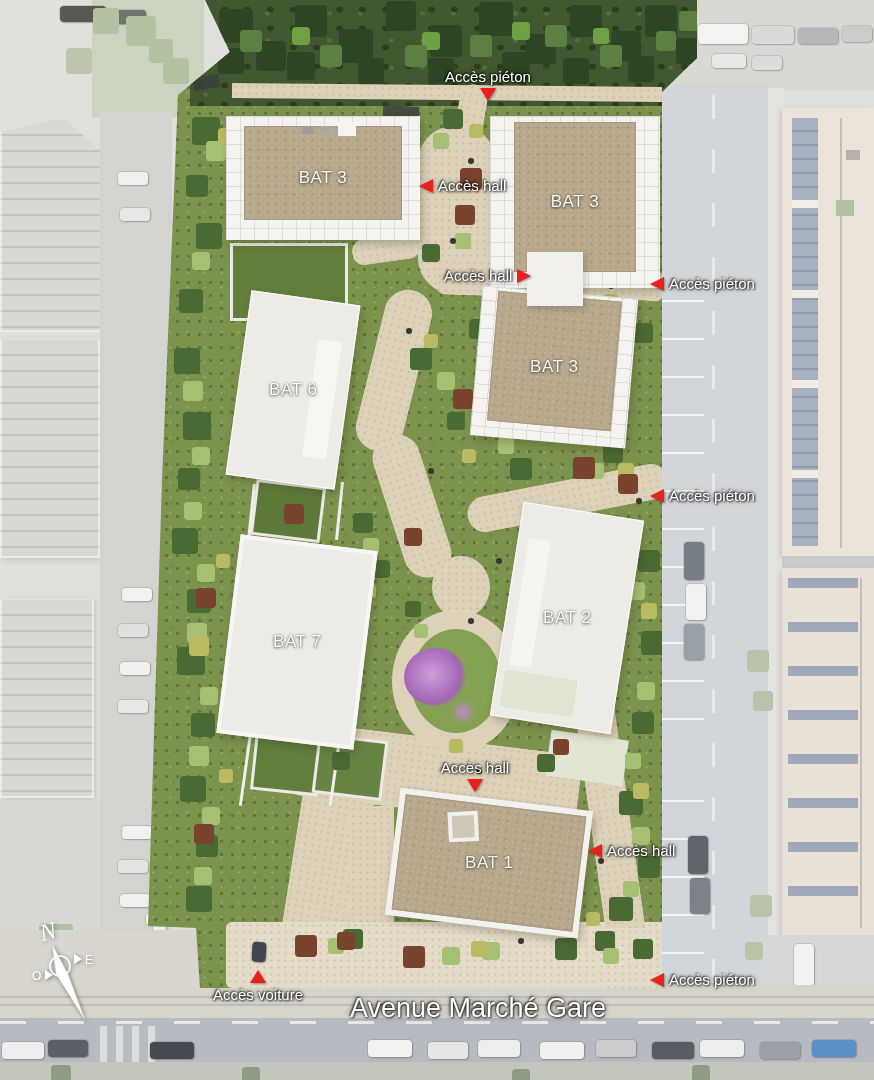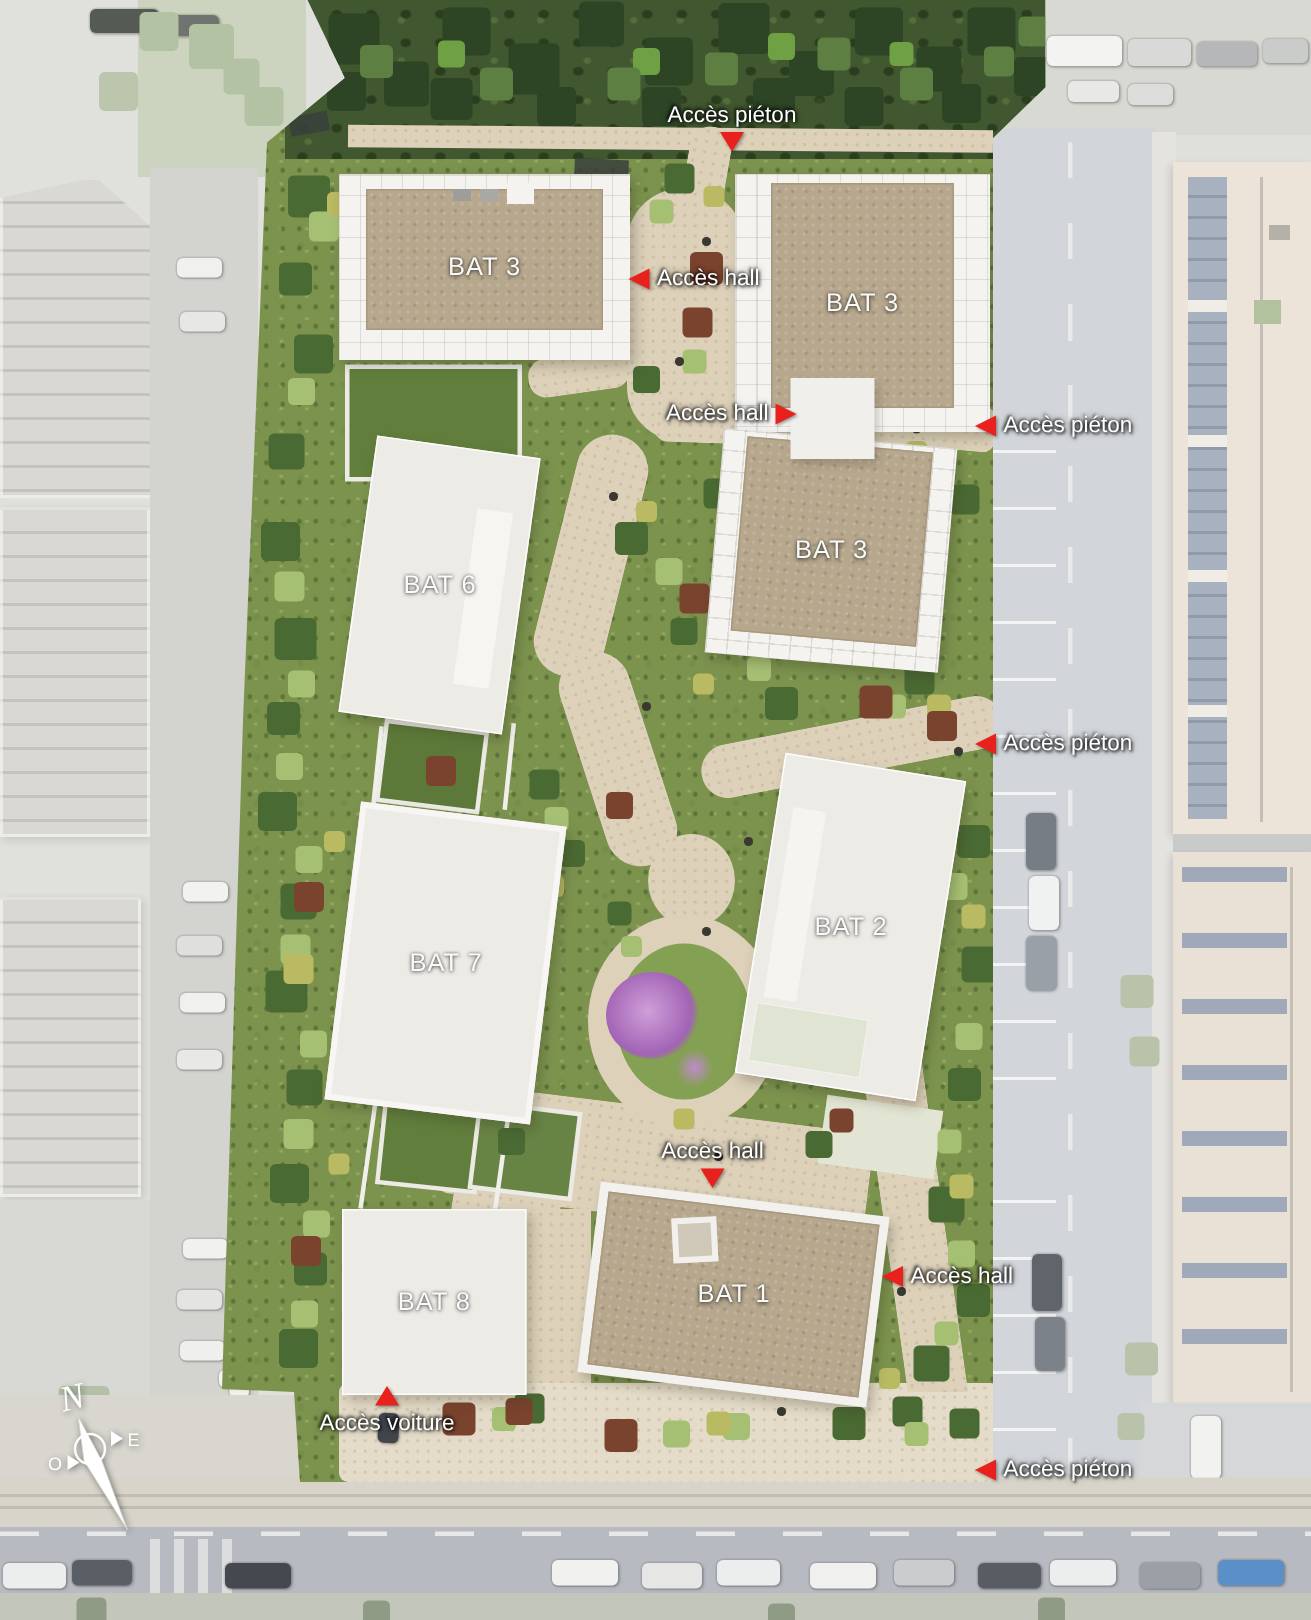--- a/index.html
+++ b/index.html
@@ -277,25 +277,20 @@
           <span style="transform:rotate(-7deg)">BAT 7</span>
         </div>
     </div>
     <div class="bldg b-white" style="left:506px;top:510px;width:120px;height:214px;transform:rotate(9deg);">
       <div class="abs" style="left:10px;top:34px;width:22px;height:128px;background:#f5f4f0;"></div>
       <div class="abs" style="left:6px;bottom:8px;width:74px;height:38px;background:#e0e4d2;border:1px solid #f2f1ec;"></div>
       <div class="bldg-label">
           <span style="transform:rotate(-9deg)">BAT 2</span>
         </div>
     </div>
-    <div class="bldg b-white" style="left:228px;top:806px;width:121px;height:122px;">
-      <div class="bldg-label">
-          <span>BAT 8</span>
-        </div>
-    </div>
     <div class="bldg" style="left:392px;top:799px;width:194px;height:128px;transform:rotate(7deg);background:#f2f1ee;">
       <div class="b-roof" style="inset:6px;"></div>
       <div class="abs" style="left:52px;top:16px;width:22px;height:22px;transform:rotate(-10deg);background:#cfc8b8;border:4px solid #f1f0ed;"></div>
       <div class="bldg-label">
           <span style="transform:rotate(-7deg)">BAT 1</span>
         </div>
     </div>
   </div>
 
   <div class="marker col" style="left:428px;top:68px;width:120px;">
@@ -319,29 +314,30 @@
     <span class="marker-label">Accès piéton</span>
   </div>
   <div class="marker col" style="left:418px;top:759px;width:114px;">
     <span class="marker-label">Accès hall</span>
     <span class="tri down"></span>
   </div>
   <div class="marker" style="left:588px;top:842px;">
     <span class="tri left"></span>
     <span class="marker-label">Accès hall</span>
   </div>
-  <div class="marker col" style="left:202px;top:924px;width:112px;">
+  <div class="marker col" style="left:202px;top:970px;width:112px;">
     <span class="tri up"></span>
     <span class="marker-label">Accès voiture</span>
   </div>
   <div class="marker" style="left:650px;top:971px;">
     <span class="tri left"></span>
     <span class="marker-label">Accès piéton</span>
   </div>
 
+  <div class="street-label">Avenue Marché Gare</div>
 
   <svg class="compass" width="100" height="120" viewBox="0 0 100 120">
     <polygon points="40,28 56,58 73,104 44,58" fill="#ffffff" stroke="#d0d0cc" stroke-width="0.6"></polygon>
     <circle cx="48" cy="50" r="10" fill="none" stroke="#ffffff" stroke-width="1.6" opacity="0.95"></circle>
     <text x="28" y="24" fill="#ffffff" font-size="24" font-style="italic" font-family="Liberation Serif, serif" transform="rotate(-14 34 16)">N</text>
     <polygon points="62,38 62,48 70,43" fill="#ffffff"></polygon>
     <text x="73" y="48" fill="#ffffff" font-size="12" font-family="Liberation Sans, sans-serif">E</text>
     <text x="20" y="64" fill="#ffffff" font-size="12" font-family="Liberation Sans, sans-serif">O</text>
     <polygon points="33,54 33,64 41,59" fill="#ffffff"></polygon>
   </svg>

